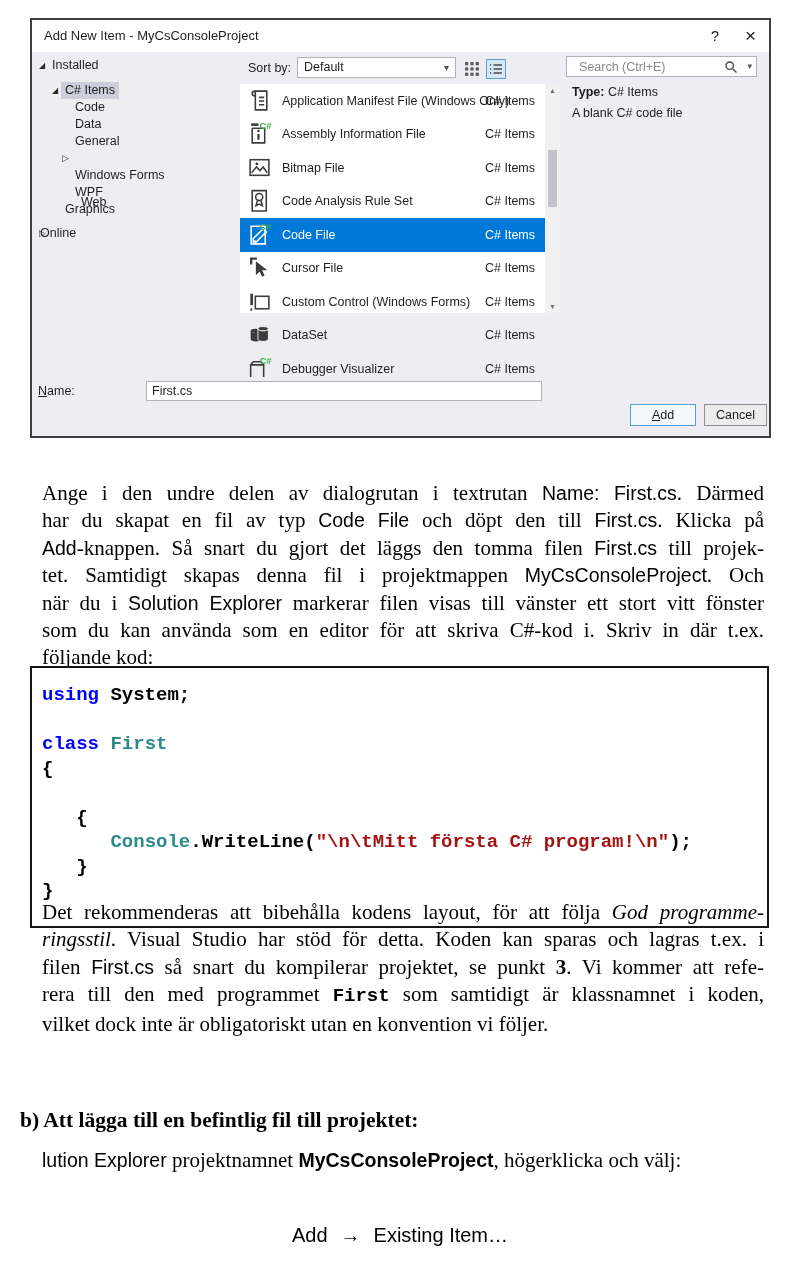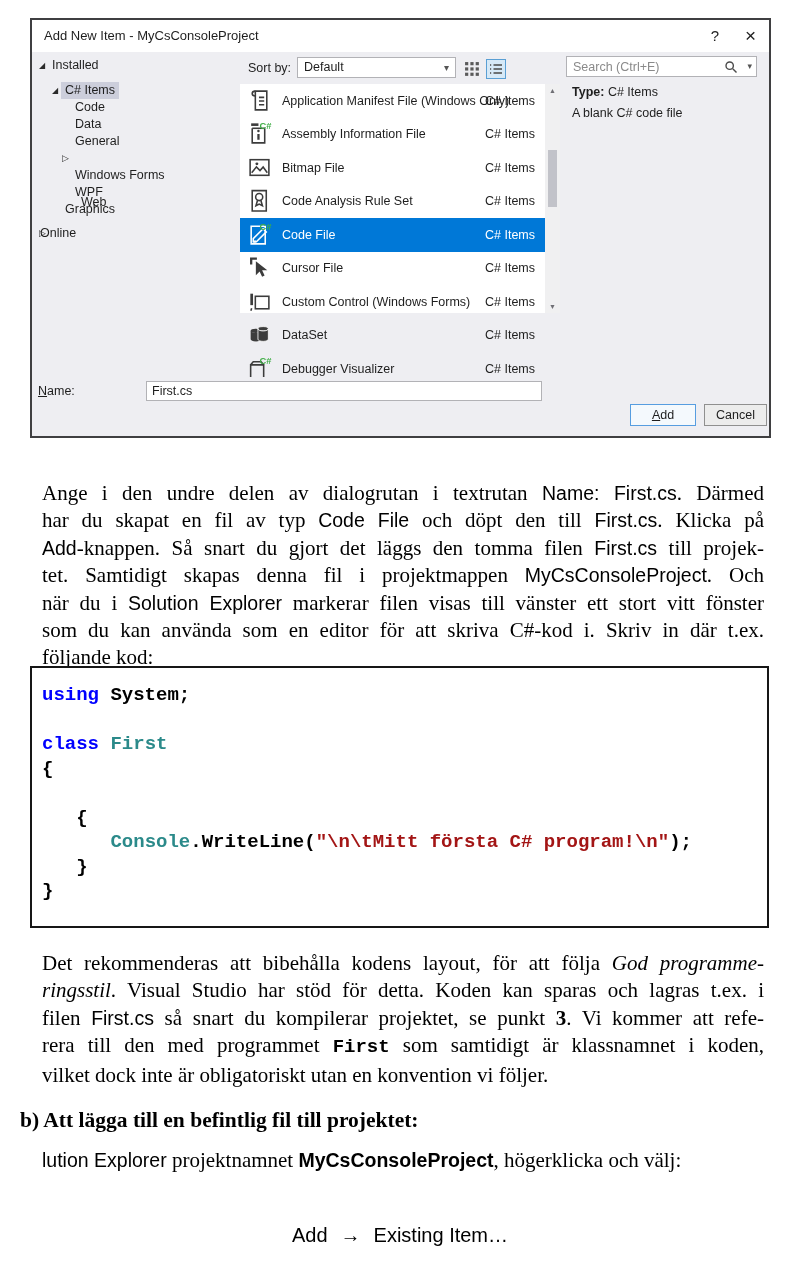--- a/index.html
+++ b/index.html
@@ -41,21 +41,21 @@
   .lname{position:absolute;left:42px;top:0;line-height:34px;white-space:nowrap;}
   .ltype{position:absolute;left:245px;top:0;line-height:34px;white-space:nowrap;}
   .vscroll{position:absolute;right:0;top:0;bottom:0;width:15px;background:#f0f0f1;}
   .sarrow{position:absolute;left:0;right:0;text-align:center;font-size:7px;color:#6f6f74;}
   .sarrow.up{top:3px;} .sarrow.down{bottom:3px;}
   .thumb{position:absolute;left:3px;right:3px;top:66px;height:57px;background:#c2c3c9;}
   .rightpanel{position:absolute;left:528px;top:0;width:209px;height:333px;}
   .searchwrap{position:absolute;left:6px;right:12px;top:4px;height:21px;background:#fff;border:1px solid #b2b2b6;}
   .searchwrap input{border:none;outline:none;background:transparent;width:calc(100% - 36px);
                     height:100%;font-family:"Liberation Sans",sans-serif;font-size:12.5px;
-                    padding-left:6px;color:#1e1e1e;}
+                    padding-left:12px;color:#1e1e1e;}
   .searchwrap input::placeholder{color:#8a8a8a;}
   .mag{position:absolute;right:18px;top:3px;}
   .scaret{position:absolute;right:4px;top:0;font-size:9px;color:#555;line-height:19px;}
   .dtype{position:absolute;left:12px;top:33px;white-space:nowrap;}
   .dtype .b{font-weight:bold;}
   .ddesc{position:absolute;left:12px;top:54px;white-space:nowrap;}
   .bottombar{position:absolute;left:0;right:0;bottom:0;height:59px;background:var(--panel);}
   .namelabel{position:absolute;left:6px;top:7px;}
   .u{text-decoration:underline;}
   .nameinput{position:absolute;left:114px;top:4px;width:396px;height:20px;border:1px solid #b2b2b6;
@@ -67,21 +67,21 @@
 
   
   .para{position:absolute;left:42px;width:722px;font-size:21px;}
   .pline{line-height:27.4px;white-space:nowrap;text-align:justify;text-align-last:justify;}
   .pline.nojust{text-align-last:left;}
   .seg-sans{font-family:"Liberation Sans",sans-serif;font-size:19.5px;}
   .seg-sansb{font-family:"Liberation Sans",sans-serif;font-size:19.5px;font-weight:bold;}
   .seg-italic{font-style:italic;}
   .seg-bold{font-weight:bold;}
   .seg-mono{font-family:"Liberation Mono",monospace;font-weight:bold;font-size:19px;}
-  #p1{top:480px;} #p2{top:950px;} #p3{top:1147px;}
+  #p1{top:480px;} #p2{top:899px;} #p3{top:1147px;}
   .codebox{position:absolute;left:30px;top:666px;width:739px;height:262px;
            border:2px solid #161616;background:#fff;padding:15px 0 0 10px;
            font-family:"Liberation Mono",monospace;font-weight:bold;font-size:19px;}
   .cline{line-height:24.5px;min-height:24.5px;white-space:pre;}
   .tok-k{color:var(--kw);} .tok-t{color:var(--type);} .tok-s{color:var(--str);} .tok-p{color:#000;}
   .headingb{position:absolute;left:20px;top:1108px;font-size:21.5px;font-weight:bold;white-space:nowrap;}
   .footerline{position:absolute;left:0;top:1224px;width:100%;text-align:center;
               font-family:"Liberation Sans",sans-serif;font-size:20px;}
   .footerline .arrow{margin:0 13px;}
 </style>

